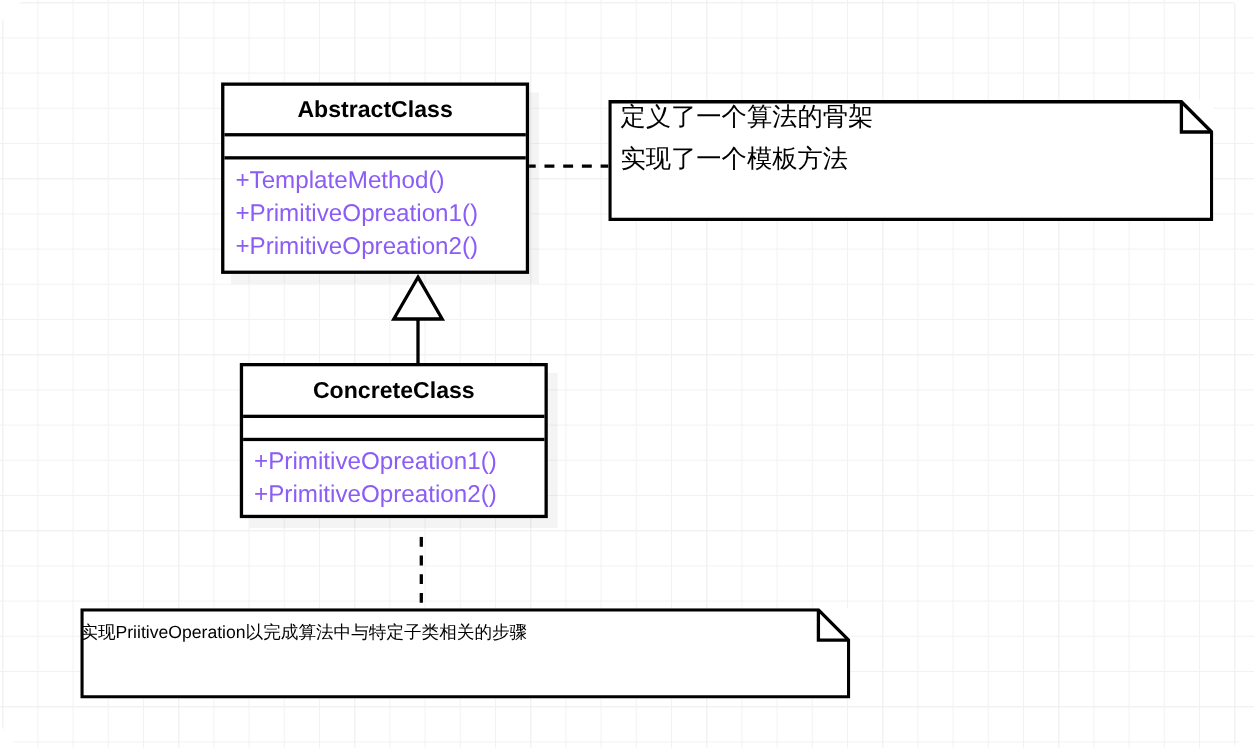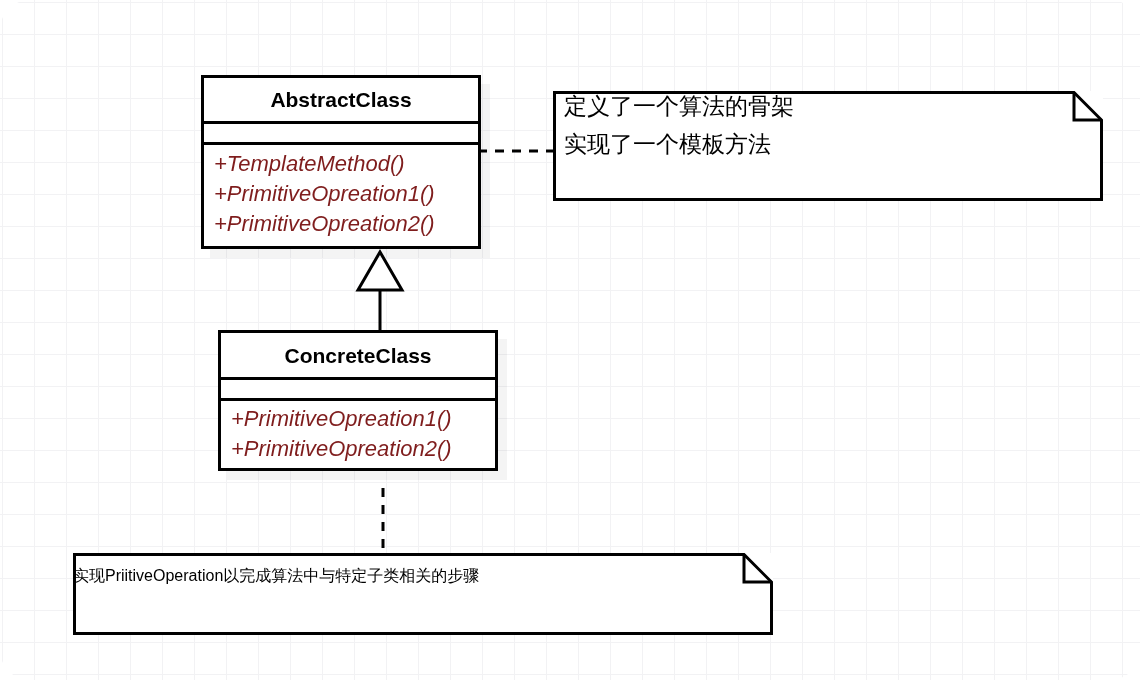--- a/index.html
+++ b/index.html
@@ -49,23 +49,22 @@
   }
   .uml-attrs {
     box-sizing: border-box;
     border-bottom: 3px solid #000000;
   }
   .uml-ops {
     box-sizing: border-box;
     padding-left: 10px;
   }
   .uml-op {
-    color: #7f1d1d;
+    color: #8b5cf6;
     white-space: nowrap;
-    font-style: italic;
   }
 
   
   #abstract-class {
     left: 201px;
     top: 75px;
     width: 280px;
     height: 174px;
   }
   #abstract-class .uml-class-name {

